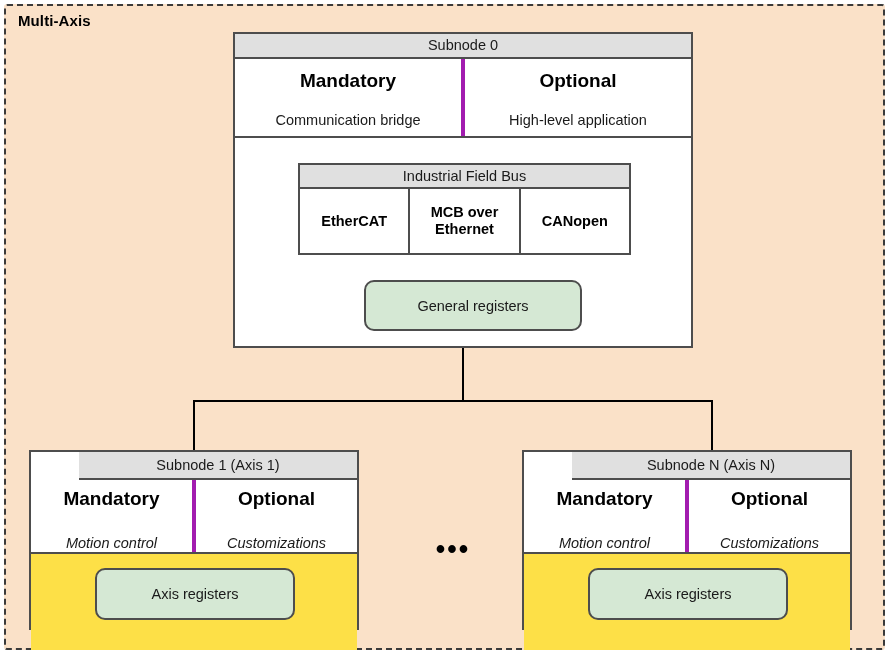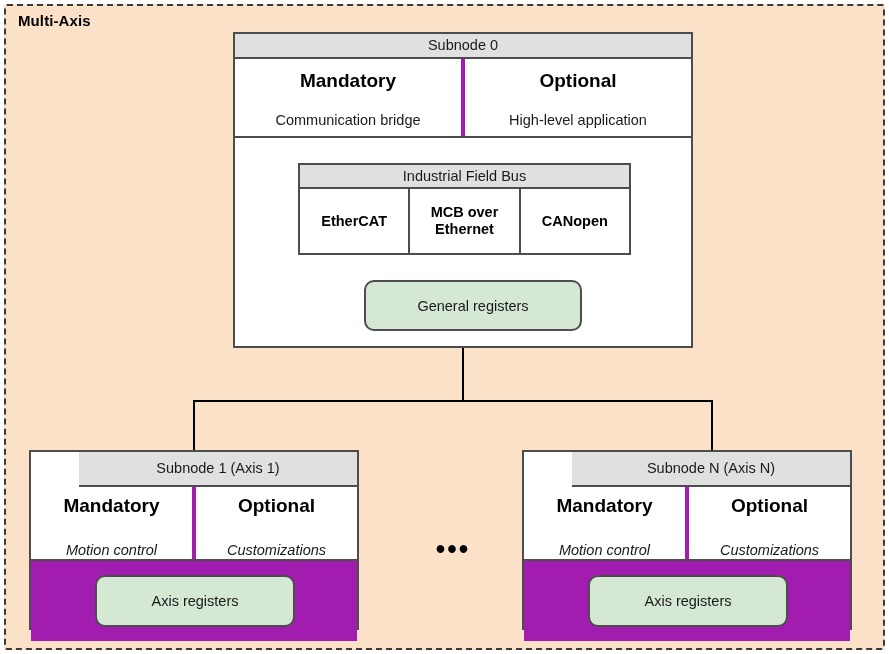--- a/index.html
+++ b/index.html
@@ -196,31 +196,31 @@
   }
 
   
   .subnode-bottom {
     top: 444px;
     width: 330px;
     height: 180px;
   }
   #subnode1 { left: 23px; }
   #subnodeN { left: 516px; }
-  .subnode-bottom .panel-header { height: 35px; margin-left: 48px; }
+  .subnode-bottom .panel-header { height: 28px; margin-left: 48px; }
   .subnode-bottom .row-2col {
     height: 74px;
     border-bottom: 2px solid #4d4d4d;
   }
   .subnode-bottom .col-title { margin-top: 8px; }
   .subnode-bottom .col-value { margin-top: 25px; font-style: italic; }
   .subnode-bottom .sub-body {
     position: relative;
-    height: 80px;
-    background: #a21caf;
+    height: 96px;
+    background: #fde047;
   }
   .axis-reg {
     left: 64px;
     top: 14px;
     width: 200px;
     height: 52px;
   }
 
   
   #ellipsis {

